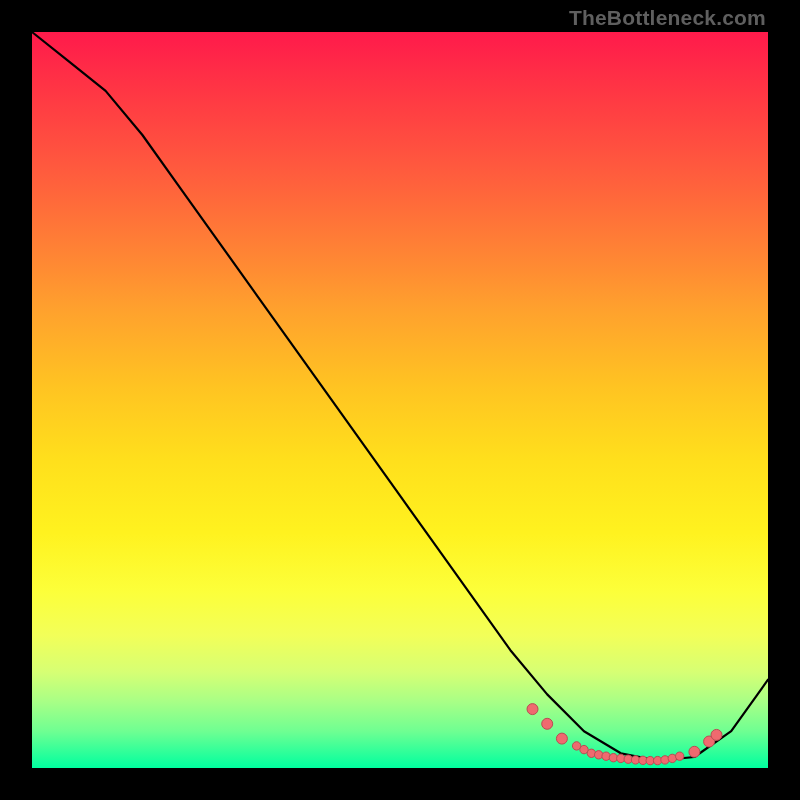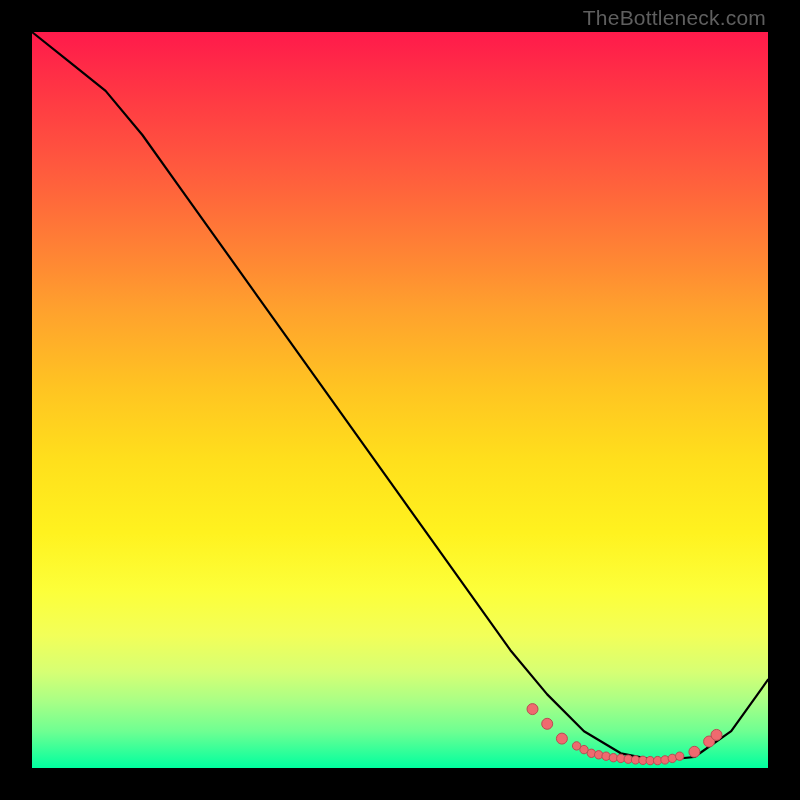--- a/index.html
+++ b/index.html
@@ -9,20 +9,21 @@
     height: 800px;
     background: #000;
     overflow: hidden;
     font-family: Arial, Helvetica, sans-serif;
   }
   .frame {
     position: relative;
     width: 800px;
     height: 800px;
     background: #000;
+    font-weight: bold;
   }
   .plot {
     position: absolute;
     left: 32px;
     top: 32px;
     width: 736px;
     height: 736px;
     background: linear-gradient(
       to bottom,
       #ff1a4b 0%,

